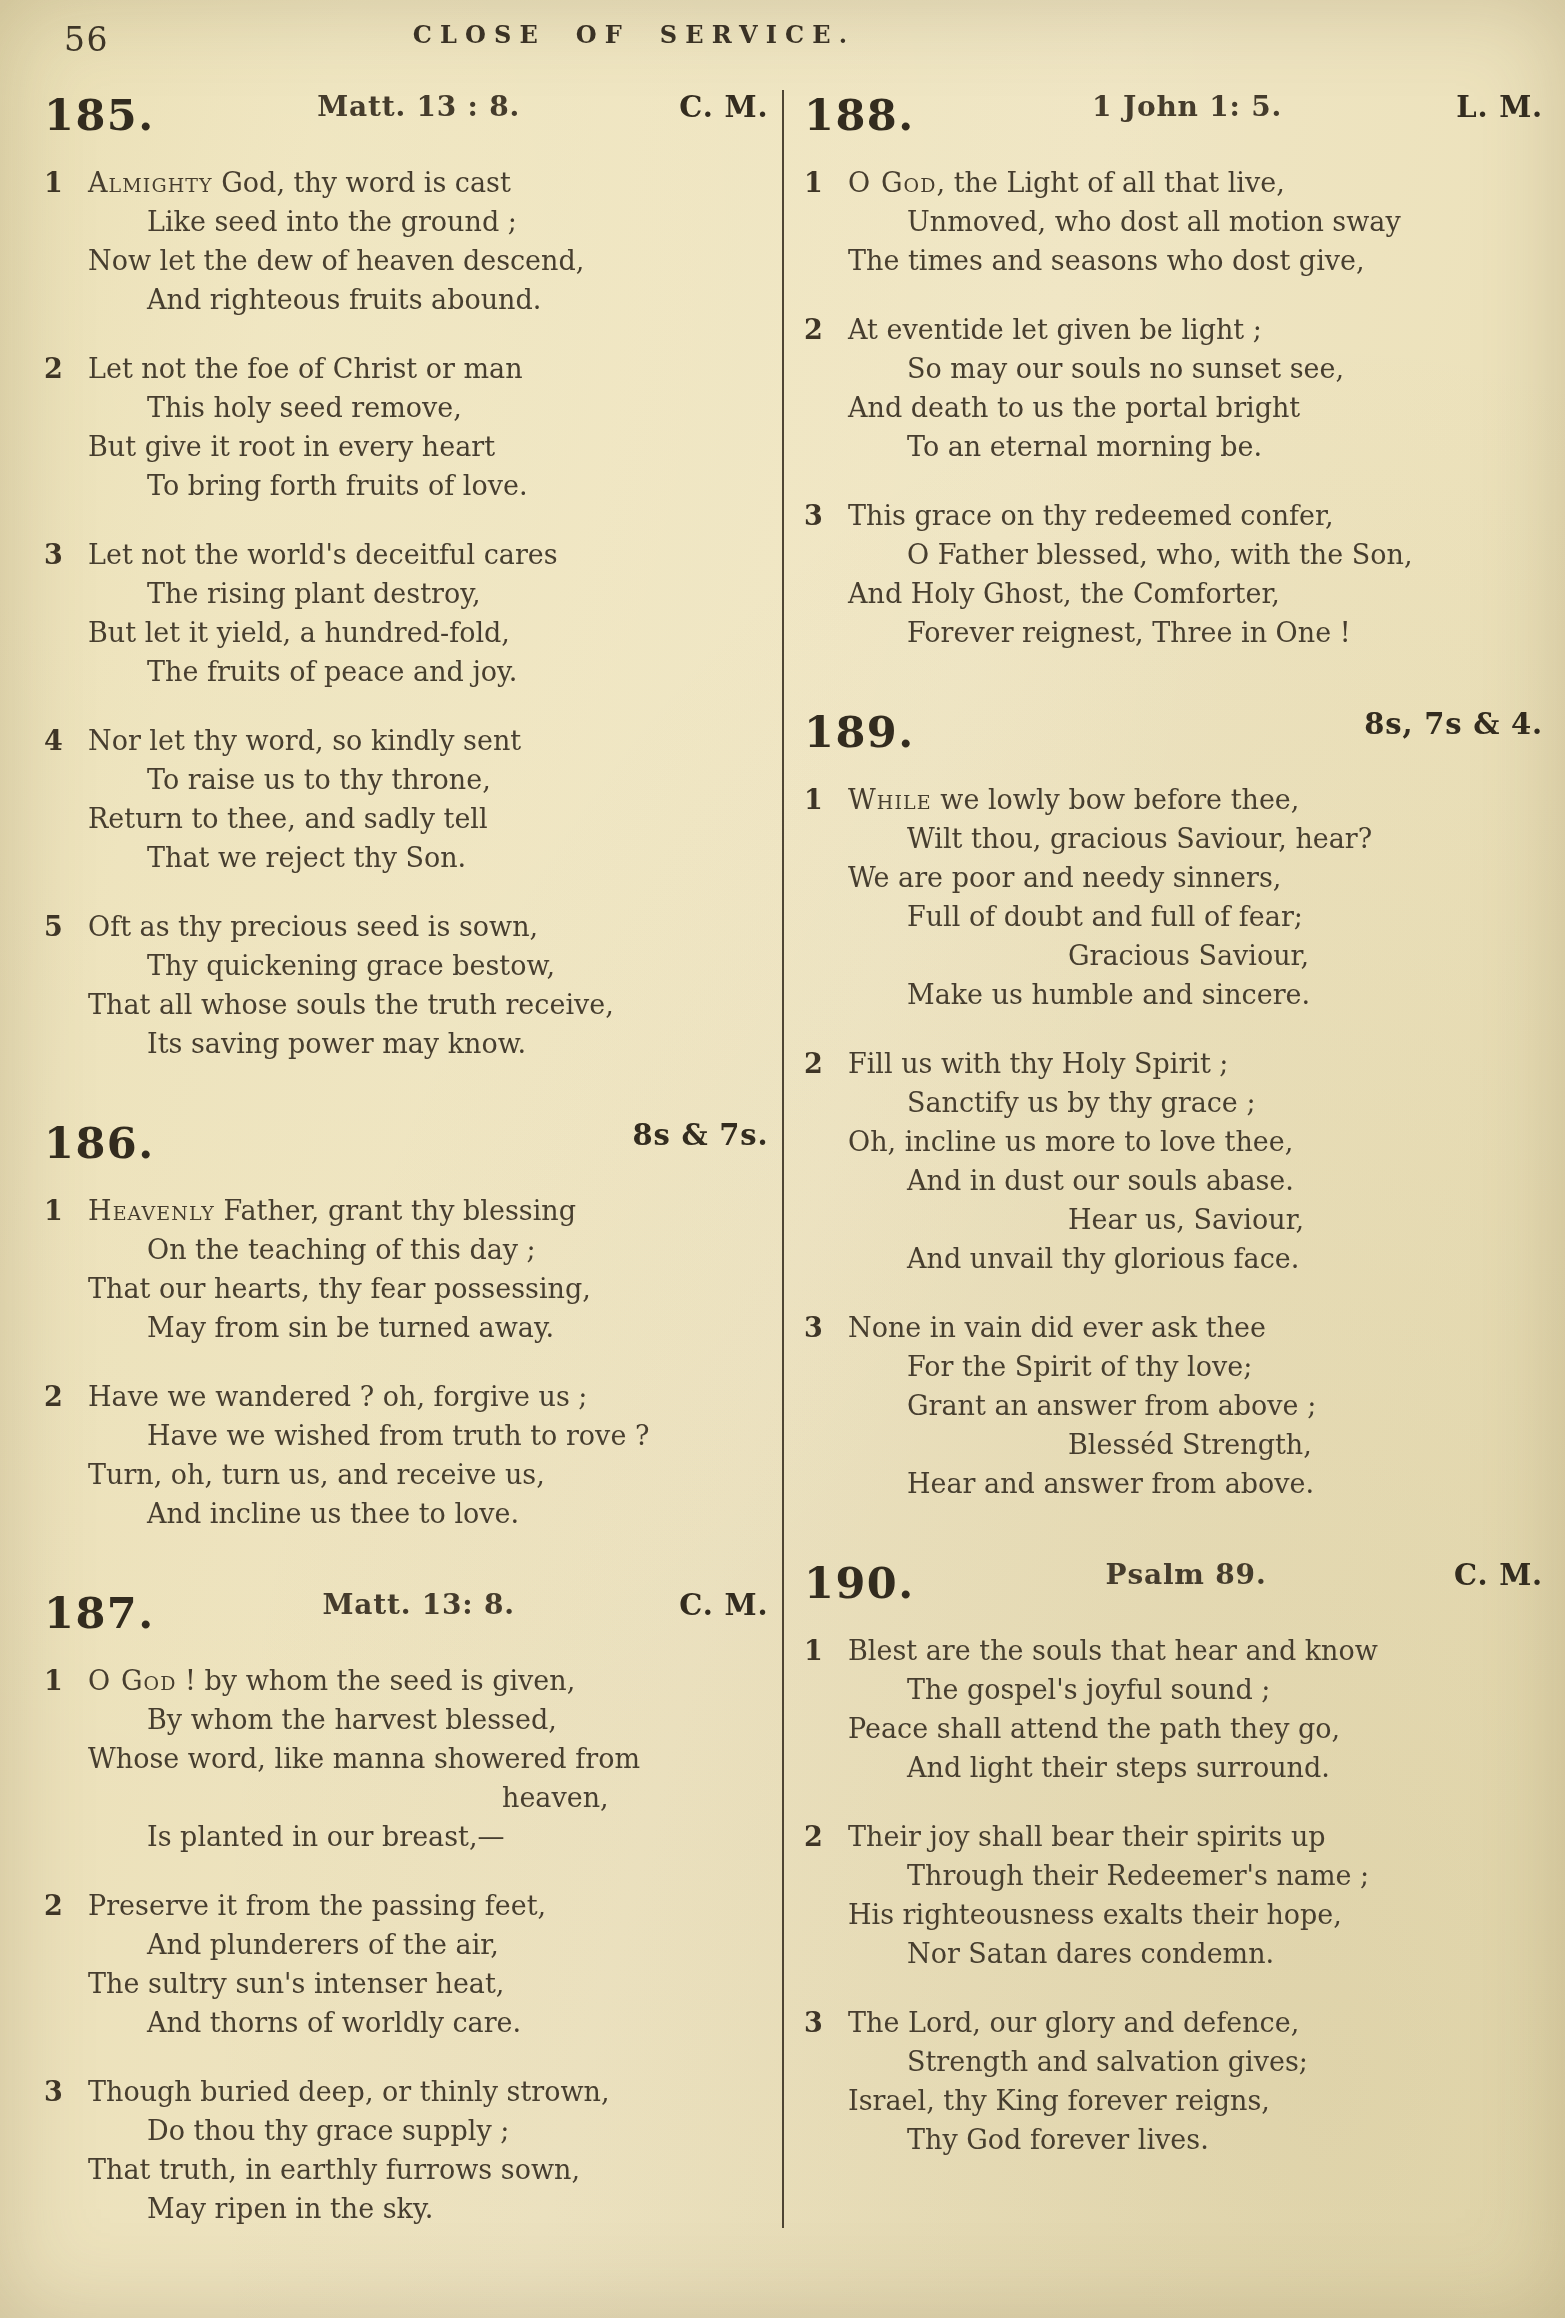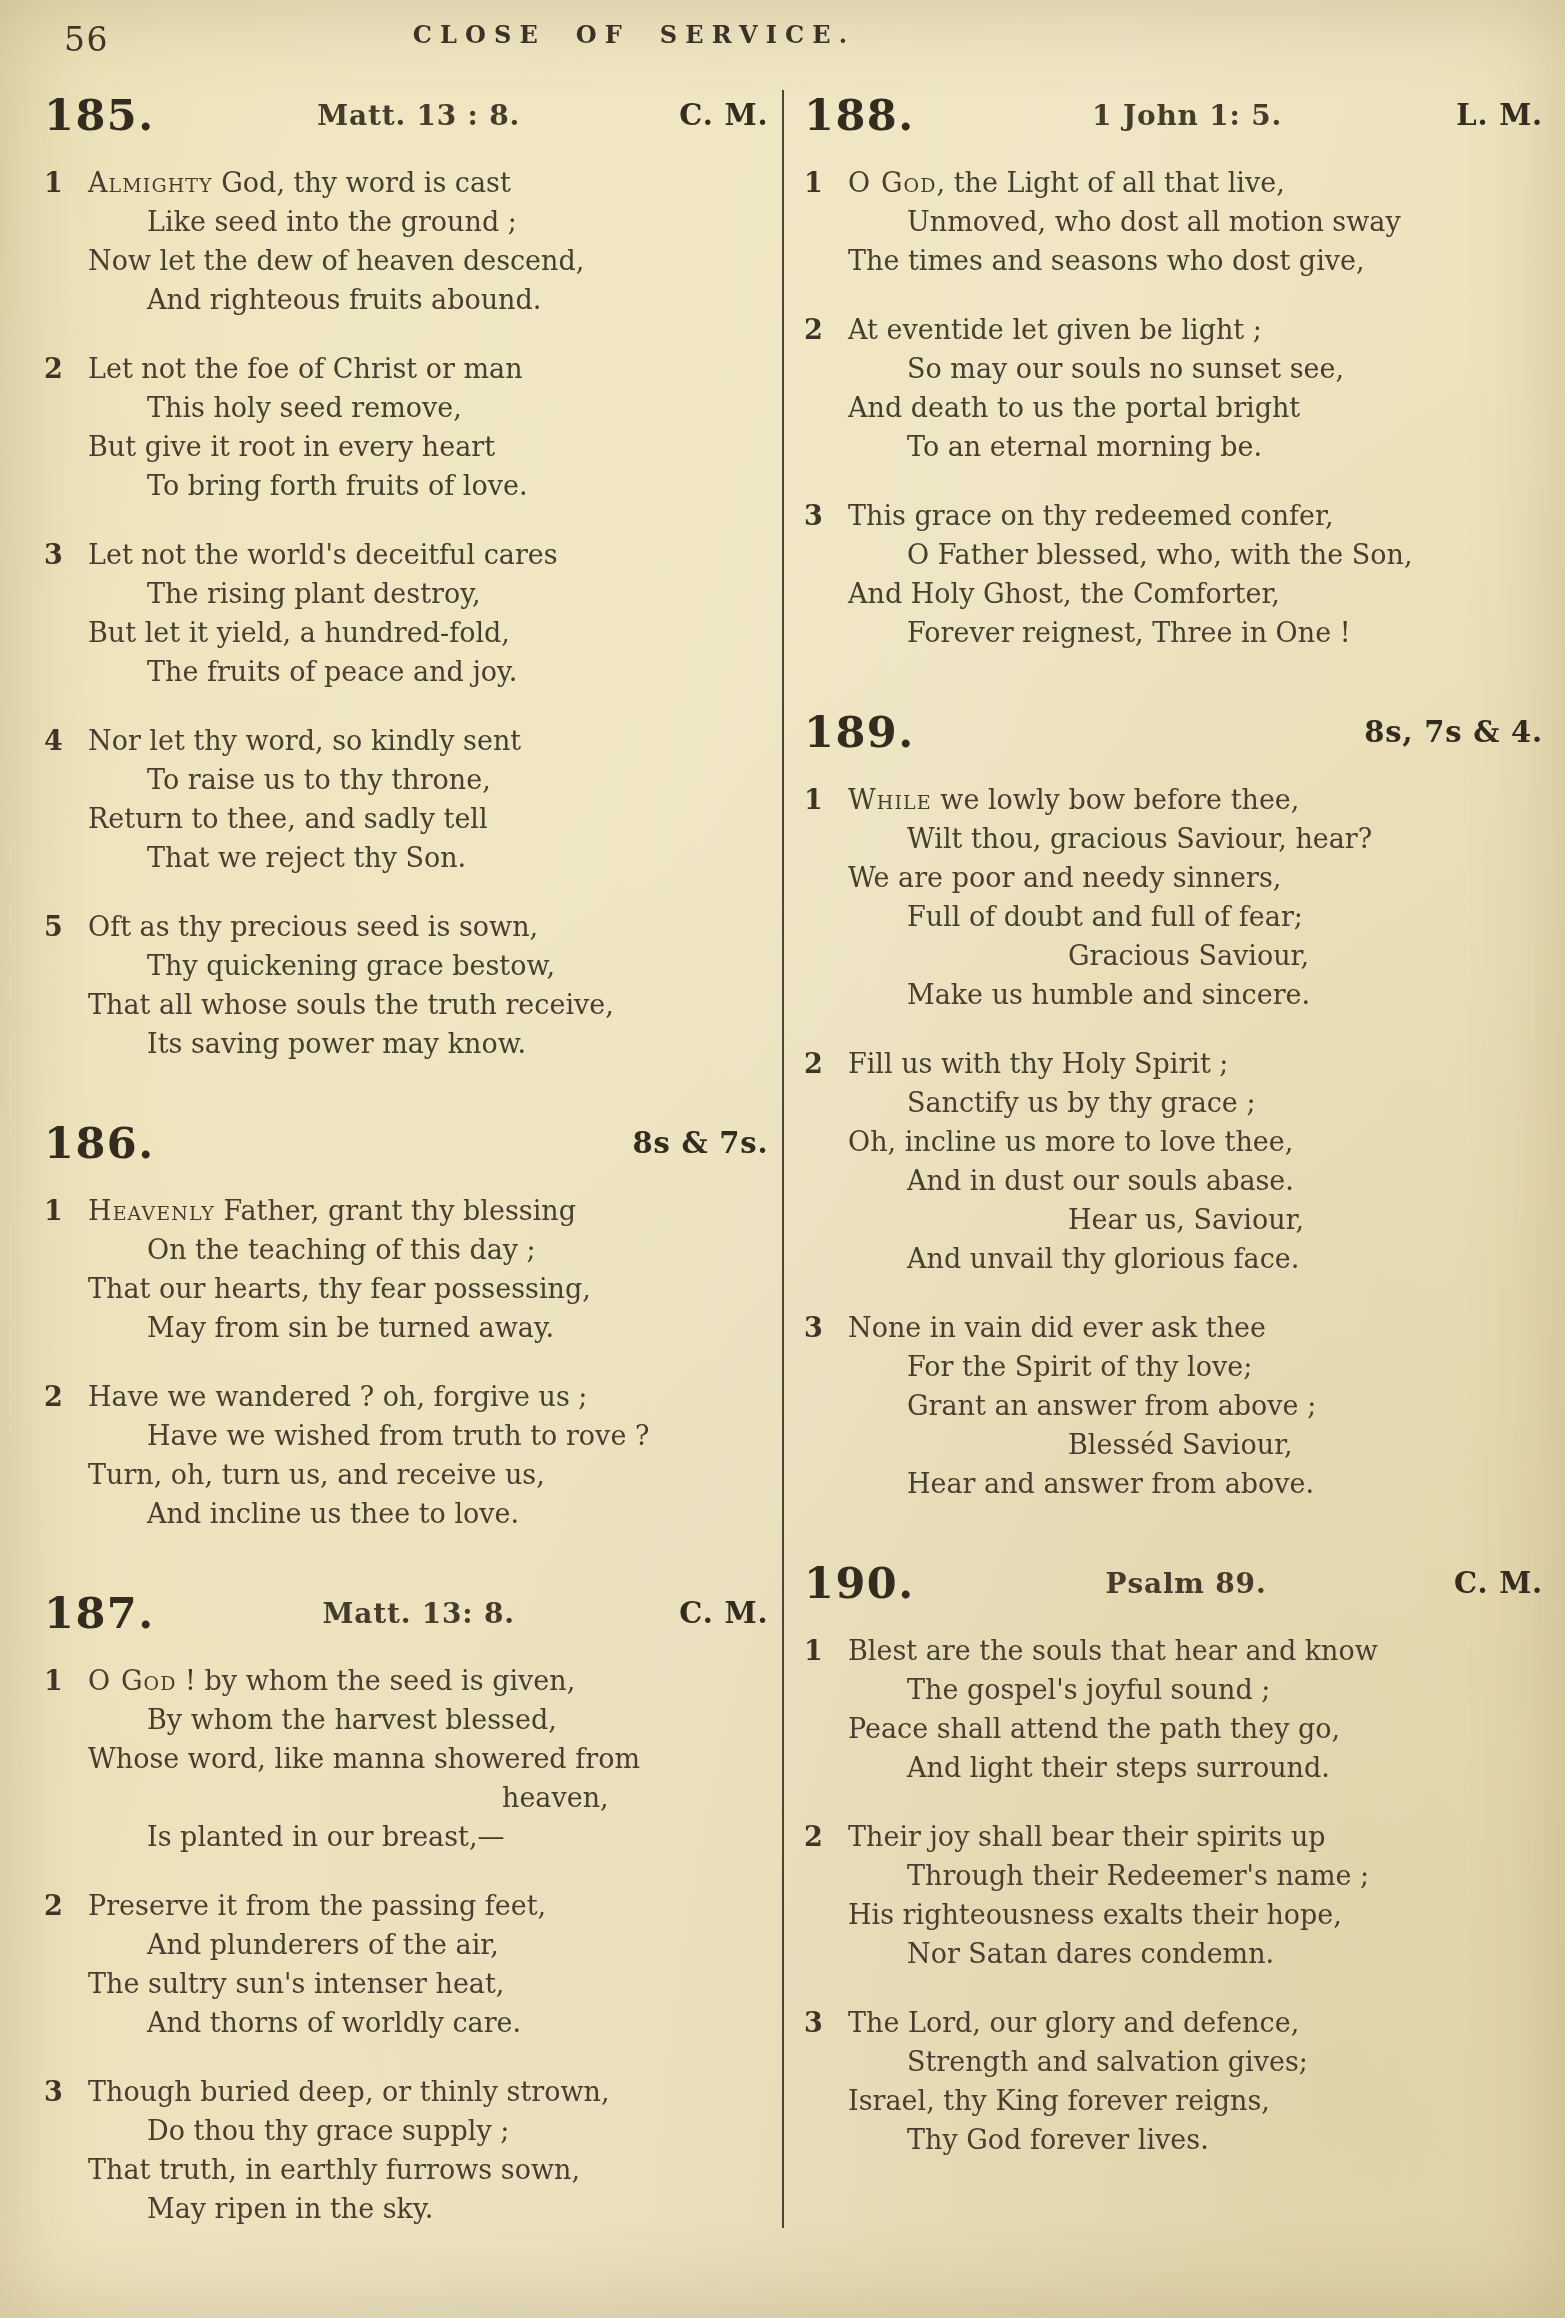--- a/index.html
+++ b/index.html
@@ -22,21 +22,21 @@
   .page-num{position:absolute;left:20px;top:0;font-size:33px;letter-spacing:1.5px;color:#3e3628;}
   .head-title{
     text-align:center;padding-right:319px;
     font-size:24px;font-weight:700;color:#3a3225;
     letter-spacing:0.34em;word-spacing:0.55em;
   }
   .columns{display:flex;align-items:stretch;margin-top:20px;}
   .col{box-sizing:border-box;}
   .col-left{width:738px;padding-right:13.7px;}
   .col-right{flex:1;border-left:2.3px solid rgba(56,47,32,0.88);padding-left:20px;}
-  .hymn-head{display:flex;align-items:center;margin:0 0 23px 0;}
+  .hymn-head{display:flex;align-items:flex-start;margin:0 0 23px 0;}
   .hymn + .hymn .hymn-head{margin-top:55px;}
   .hymn-num{font-size:43px;font-weight:700;color:#332c1f;letter-spacing:1.5px;min-width:114px;}
   .hymn-ref{flex:1;text-align:center;font-size:28px;font-weight:700;color:#453c2c;letter-spacing:0.8px;}
   .hymn-meter{text-align:right;font-size:29px;font-weight:700;color:#332c1f;letter-spacing:0.8px;white-space:nowrap;}
   .verse{display:flex;margin-bottom:30px;}
   .verse:last-child{margin-bottom:0;}
   .vnum{width:44px;flex:0 0 44px;font-size:27px;font-weight:700;color:#3e3526;line-height:39px;}
   .vlines{flex:1;}
   .vline{font-size:27px;line-height:39px;white-space:nowrap;}
   .ind0{padding-left:0;}
@@ -229,21 +229,21 @@
               <div class="vline ind2">Hear us, Saviour,</div>
               <div class="vline ind1">And unvail thy glorious face.</div>
             </div>
           </div>
           <div class="verse">
             <div class="vnum">3</div>
             <div class="vlines">
               <div class="vline ind0">None in vain did ever ask thee</div>
               <div class="vline ind1">For the Spirit of thy love;</div>
               <div class="vline ind1">Grant an answer from above ;</div>
-              <div class="vline ind2">Blesséd Saviour,</div>
+              <div class="vline ind2">Blesséd Strength,</div>
               <div class="vline ind1">Hear and answer from above.</div>
             </div>
           </div>
         </div>
         <div class="hymn">
           <div class="hymn-head">
             <span class="hymn-num">190.</span>
             <span class="hymn-ref">Psalm 89.</span>
             <span class="hymn-meter">C. M.</span>
           </div>

